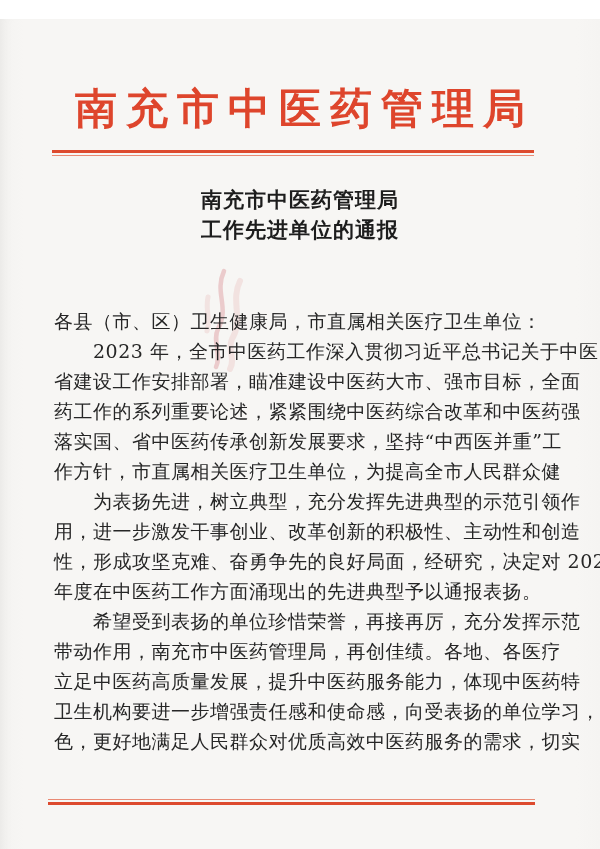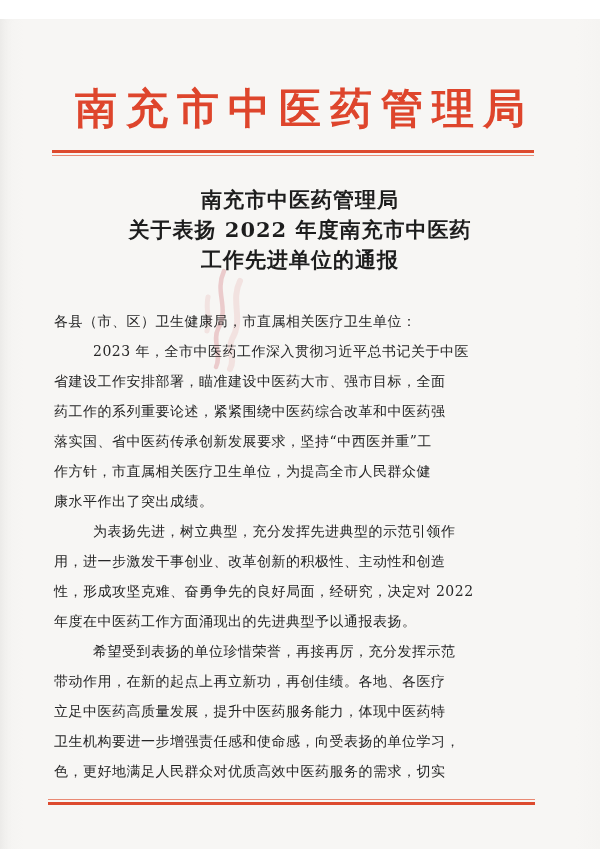--- a/index.html
+++ b/index.html
@@ -63,21 +63,21 @@
     width: 100px;
     height: 105px;
     pointer-events: none;
   }
   .doc-body {
     position: absolute;
     top: 287px;
     left: 54px;
     width: 486px;
     color: #262626;
-    font-size: 14px;
+    font-size: 19px;
     line-height: 30px;
     letter-spacing: 0.5px;
   }
   .doc-line {
     white-space: nowrap;
     height: 30px;
   }
   .doc-line.indent {
     padding-left: 39px;
   }
@@ -89,44 +89,42 @@
 
   <div class="letterhead">南充市中医药管理局</div>
 
   <div class="rule rule-top">
     <div class="thick"></div>
     <div class="thin"></div>
   </div>
 
   <div class="title-block">
     <div>南充市中医药管理局</div>
-    <div>关于表扬 2022 年度南充市中医药</div>
     <div>工作先进单位的通报</div>
   </div>
 
   <svg class="seal" viewBox="0 0 100 105" xmlns="http://www.w3.org/2000/svg">
     <path d="M46,4 C36,26 52,40 40,62 C34,74 44,88 38,100" stroke="rgba(205,95,100,0.28)" stroke-width="4.5" fill="none" stroke-linecap="round"></path>
     <path d="M62,14 C52,34 66,52 54,72 C49,82 58,92 52,102" stroke="rgba(215,125,125,0.16)" stroke-width="6" fill="none" stroke-linecap="round"></path>
     <path d="M30,30 C27,44 33,52 29,64" stroke="rgba(210,110,110,0.14)" stroke-width="5" fill="none" stroke-linecap="round"></path>
   </svg>
 
   <div class="doc-body">
     <div class="doc-line">各县（市、区）卫生健康局，市直属相关医疗卫生单位：</div>
     <div class="doc-line indent">2023 年，全市中医药工作深入贯彻习近平总书记关于中医</div>
     <div class="doc-line">省建设工作安排部署，瞄准建设中医药大市、强市目标，全面</div>
     <div class="doc-line">药工作的系列重要论述，紧紧围绕中医药综合改革和中医药强</div>
     <div class="doc-line">落实国、省中医药传承创新发展要求，坚持“中西医并重”工</div>
     <div class="doc-line">作方针，市直属相关医疗卫生单位，为提高全市人民群众健</div>
-    <div class="doc-line">康水平作出了突出成绩。</div>
     <div class="doc-line indent">为表扬先进，树立典型，充分发挥先进典型的示范引领作</div>
     <div class="doc-line">用，进一步激发干事创业、改革创新的积极性、主动性和创造</div>
     <div class="doc-line">性，形成攻坚克难、奋勇争先的良好局面，经研究，决定对 2022</div>
     <div class="doc-line">年度在中医药工作方面涌现出的先进典型予以通报表扬。</div>
     <div class="doc-line indent">希望受到表扬的单位珍惜荣誉，再接再厉，充分发挥示范</div>
-    <div class="doc-line">带动作用，在新的起点上再立新功，再创佳绩。各地、各医疗</div>
+    <div class="doc-line">带动作用，南充市中医药管理局，再创佳绩。各地、各医疗</div>
     <div class="doc-line">立足中医药高质量发展，提升中医药服务能力，体现中医药特</div>
     <div class="doc-line">卫生机构要进一步增强责任感和使命感，向受表扬的单位学习，</div>
     <div class="doc-line">色，更好地满足人民群众对优质高效中医药服务的需求，切实</div>
   </div>
 
   <div class="rule rule-bottom">
     <div class="thin"></div>
     <div class="thick"></div>
   </div>
 

